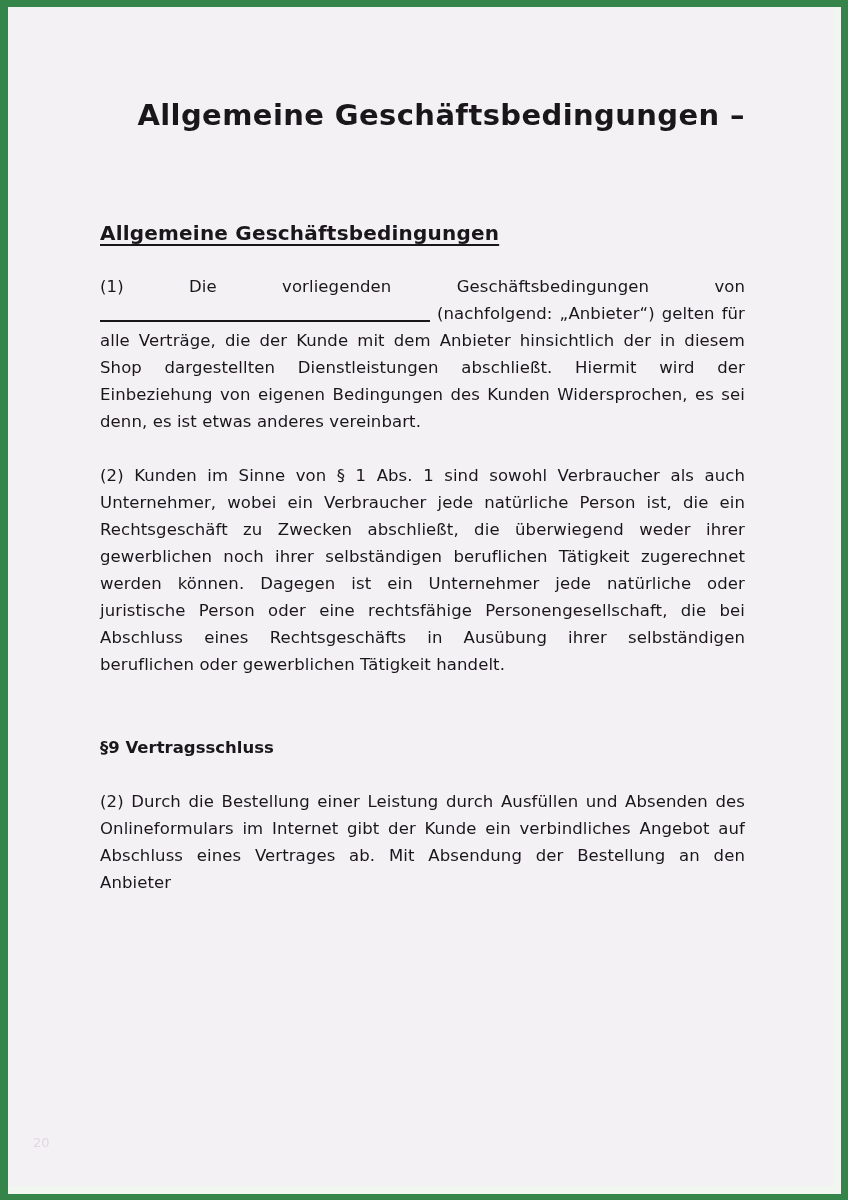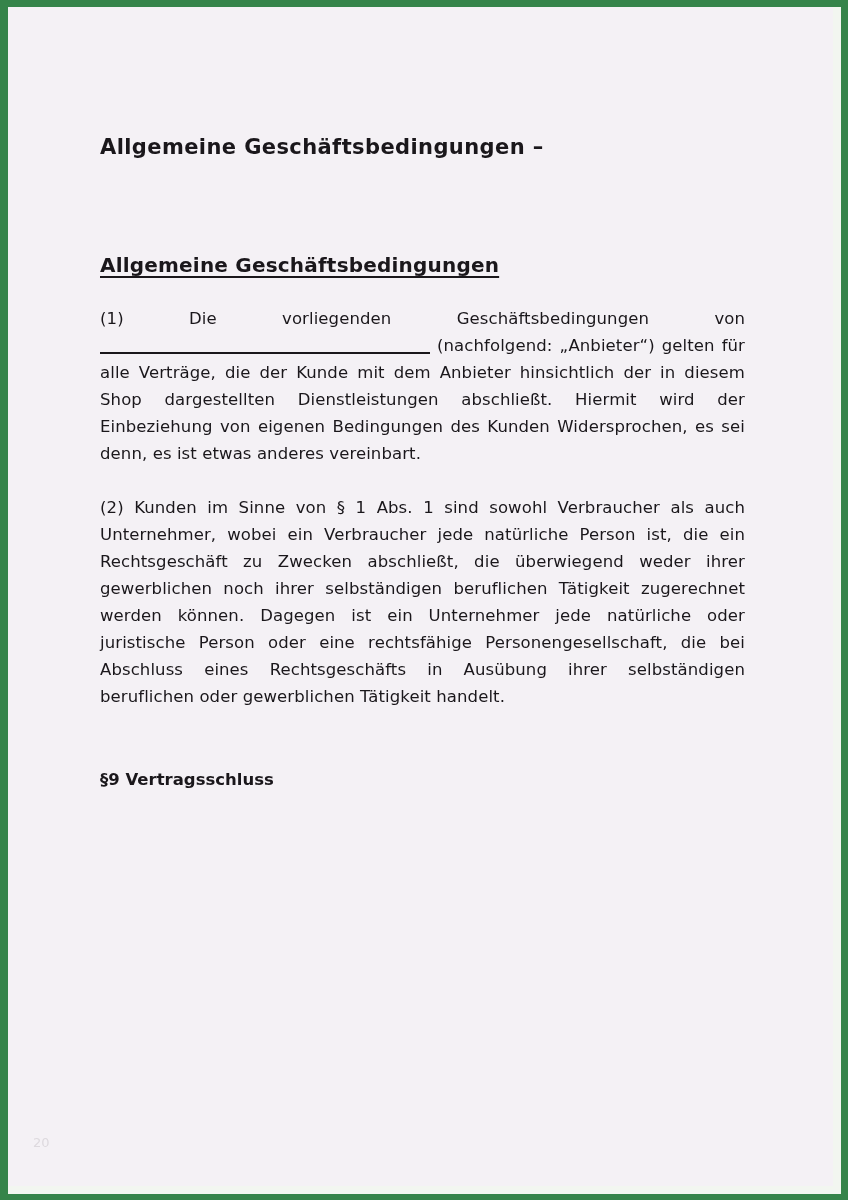--- a/index.html
+++ b/index.html
@@ -26,23 +26,23 @@
     overflow: hidden;
   }
   .content {
     padding: 0 88px 0 92px;
     font-family: "DejaVu Sans", sans-serif;
     font-size: 16.5px;
     line-height: 27px;
     color: #1a171b;
   }
   .doc-title {
-    margin: 120px 0 0 0;
-    text-align: left;
-    font-size: 21px;
+    margin: 88px 0 0 0;
+    text-align: right;
+    font-size: 29px;
     font-weight: bold;
     line-height: 41px;
     letter-spacing: 0.4px;
   }
   .doc-title span { display: block; }
   .main-heading {
     margin: 84px 0 0 0;
     font-size: 20px;
     font-weight: bold;
     letter-spacing: 0.2px;
@@ -101,18 +101,19 @@
         <span>(1) Die vorliegenden Geschäftsbedingungen von</span>
         <span class="blank-line"></span>
         <span>(nachfolgend: „Anbieter“) gelten für alle Verträge, die der Kunde mit dem Anbieter hinsichtlich der in diesem Shop dargestellten Dienstleistungen abschließt. Hiermit wird der Einbeziehung von eigenen Bedingungen des Kunden Widersprochen, es sei denn, es ist etwas anderes vereinbart.</span>
       </p>
 
       <p class="body follow">(2) Kunden im Sinne von § 1 Abs. 1 sind sowohl Verbraucher als auch Unternehmer, wobei ein Verbraucher jede natürliche Person ist, die ein Rechtsgeschäft zu Zwecken abschließt, die überwiegend weder ihrer gewerblichen noch ihrer selbständigen beruflichen Tätigkeit zugerechnet werden können. Dagegen ist ein Unternehmer jede natürliche oder juristische Person oder eine rechtsfähige Personengesellschaft, die bei Abschluss eines Rechtsgeschäfts in Ausübung ihrer selbständigen beruflichen oder gewerblichen Tätigkeit handelt.</p>
 
       <h3 class="sec-heading big-gap">§9 Vertragsschluss</h3>
 
 
+      <p class="body follow">(2) Durch die Bestellung einer Leistung durch Ausfüllen und Absenden des Onlineformulars im Internet gibt der Kunde ein verbindliches Angebot auf Abschluss eines Vertrages ab. Mit Absendung der Bestellung an den Anbieter</p>
 
     </div>
 
     <span class="page-number">20</span>
   </div>
 </div>
 
 </body></html>

